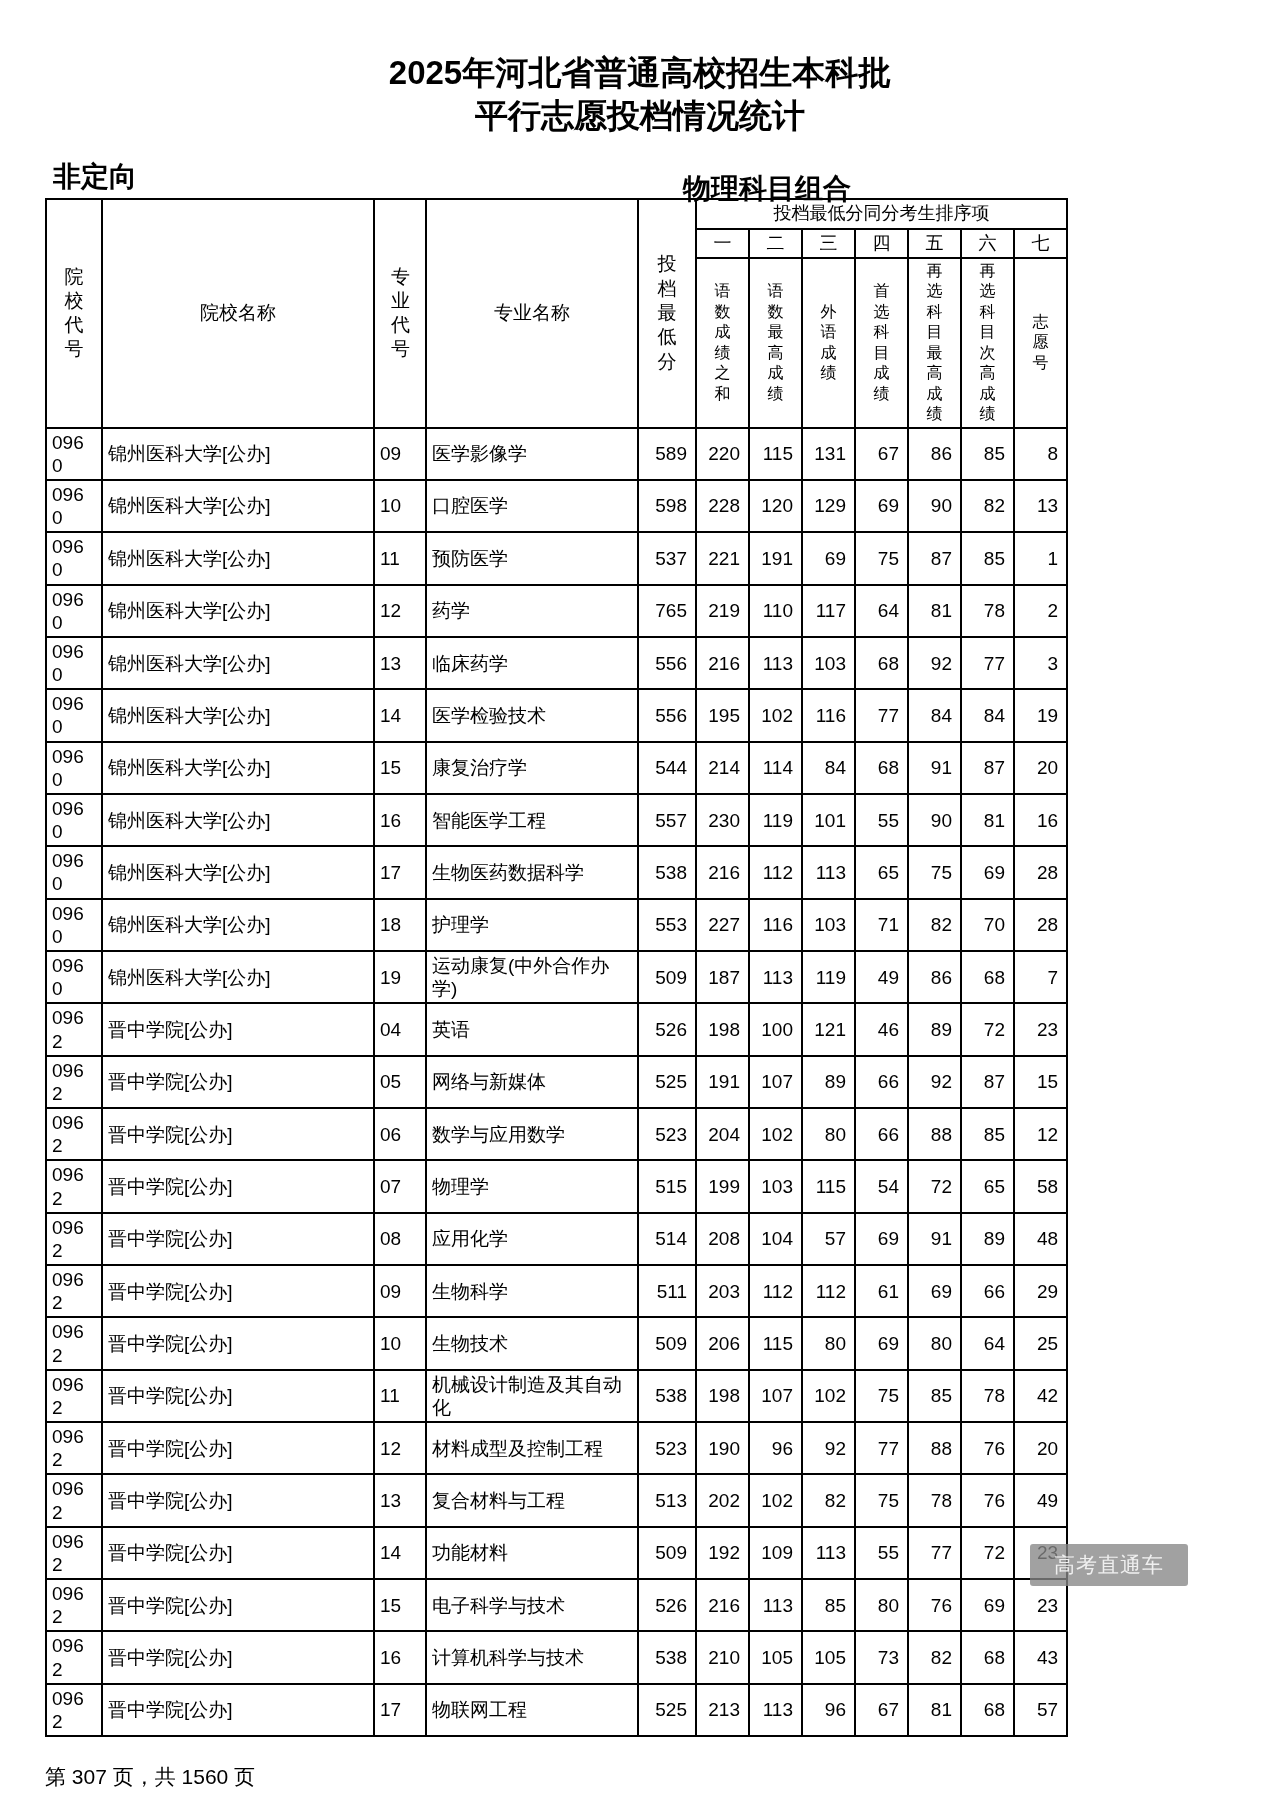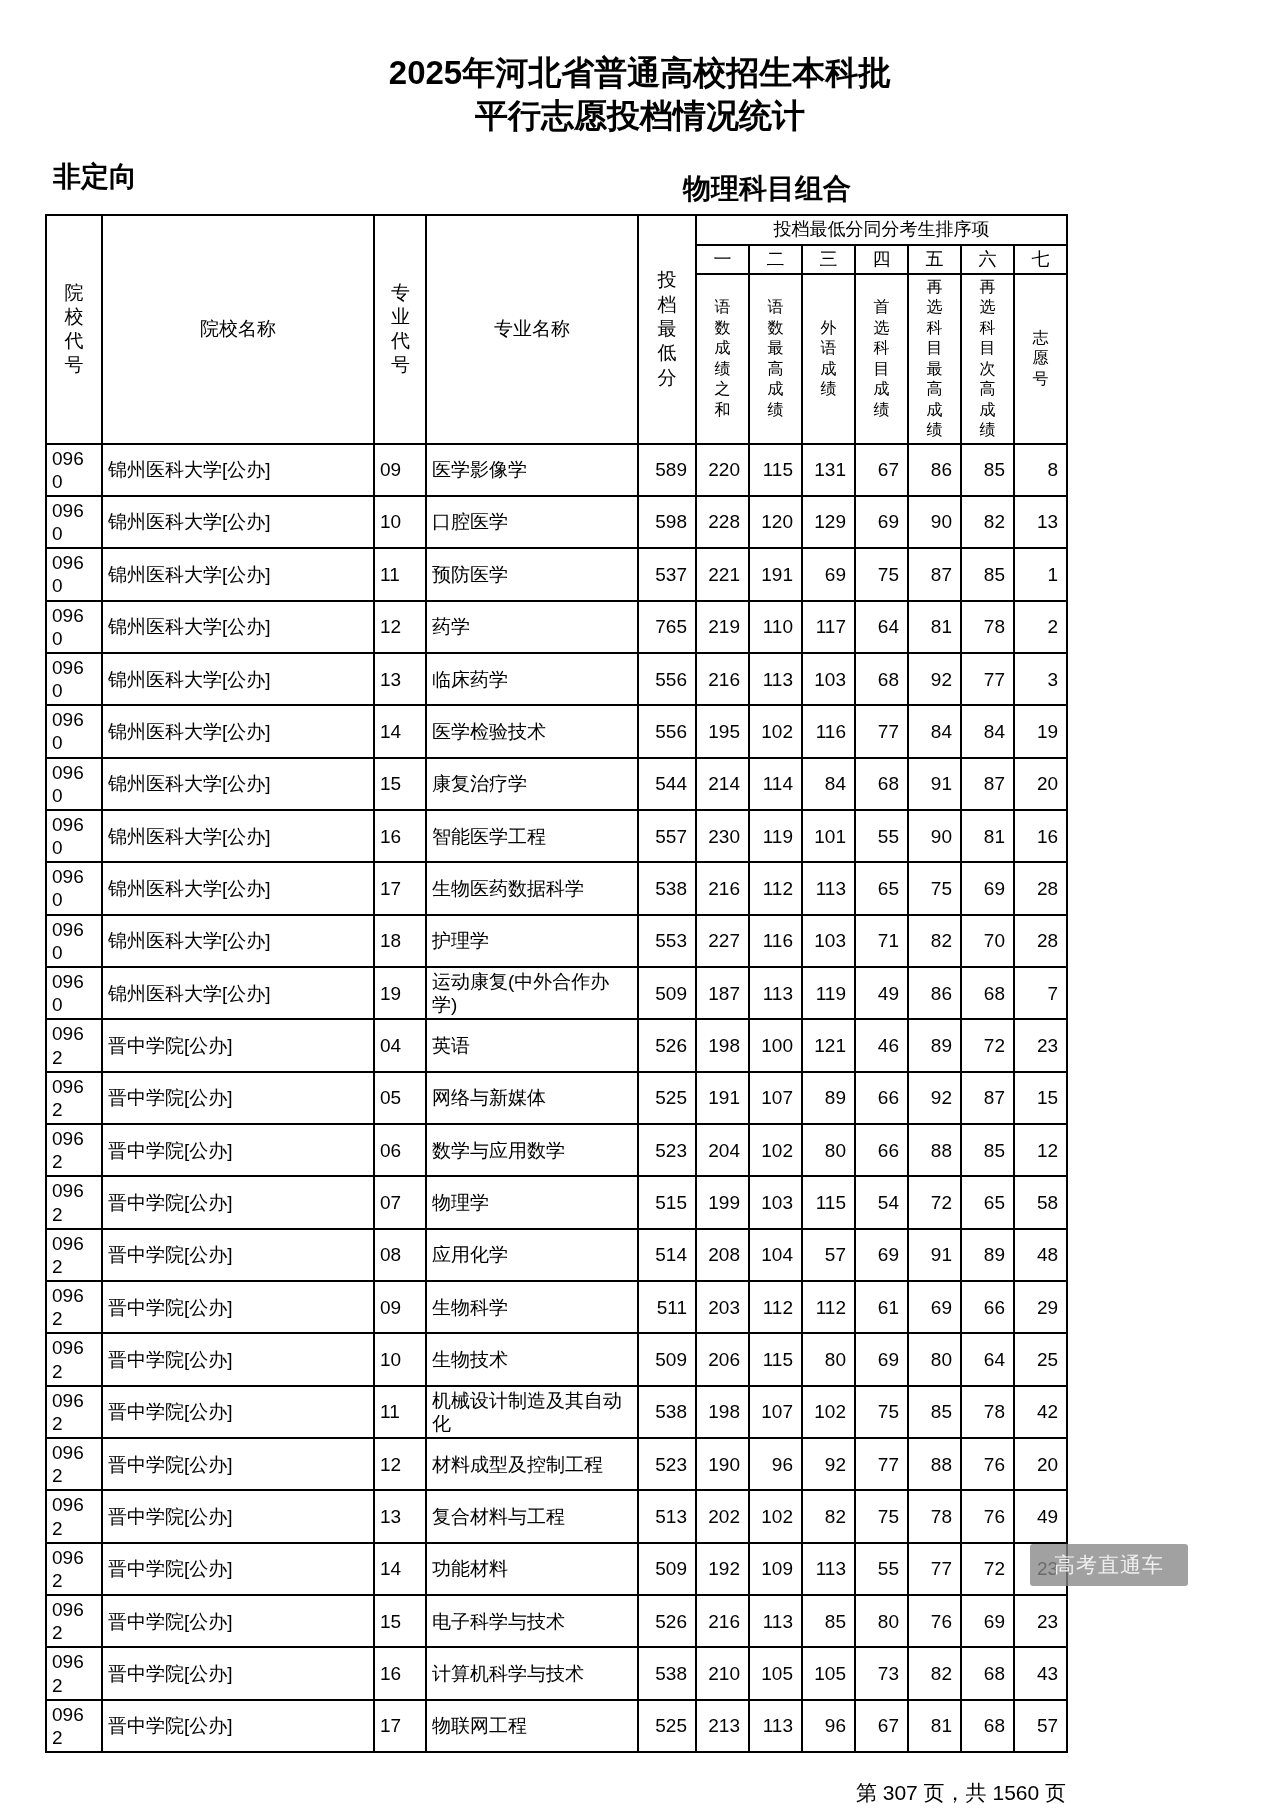--- a/index.html
+++ b/index.html
@@ -8,21 +8,21 @@
     width: 1280px; height: 1810px;
     font-family: "Liberation Sans", "DejaVu Sans", sans-serif;
     color: #000;
     position: relative;
     overflow: hidden;
   }
   .page { position: relative; width: 1280px; height: 1494px; padding: 52px 45px 0 45px; }
 
   .title { text-align: center; font-weight: bold; font-size: 33px; line-height: 1.3; margin-bottom: 18px; }
 
-  .subhead { position: relative; height: 42px; margin-bottom: 16px; }
+  .subhead { position: relative; height: 42px; margin-bottom: 0; }
   .left-label  { position: absolute; left: 8px;  top: 2px; font-size: 28px; font-weight: bold; }
   .right-label { position: absolute; left: 638px; top: 14px; font-size: 28px; font-weight: bold; }
 
   table { border-collapse: collapse; width: 1021px; table-layout: fixed; }
   th, td { border: 2px solid #000; }
   thead th {
     font-weight: normal;
     text-align: center; vertical-align: middle;
     white-space: pre-line;
     line-height: 1.28;
@@ -37,21 +37,21 @@
     font-size: 19px;
     height: 46px;
     padding: 2px 8px;
     vertical-align: middle;
     line-height: 1.22;
     word-break: break-all;
   }
   td.a-left  { text-align: left;  padding-left: 5px; }
   td.a-right { text-align: right; }
 
-  .footer { width: 1021px; text-align: right; font-size: 21px; margin-top: 26px; }
+  .footer { width: 1021px; text-align: left; font-size: 21px; margin-top: 26px; }
 
   .watermark {
     position: absolute; right: 92px; top: 1544px;
     background: rgba(135,135,135,0.78);
     color: #efefef;
     font-size: 21px;
     padding: 7px 24px;
     border-radius: 3px;
     letter-spacing: 1px;
     margin-left: 29px;

